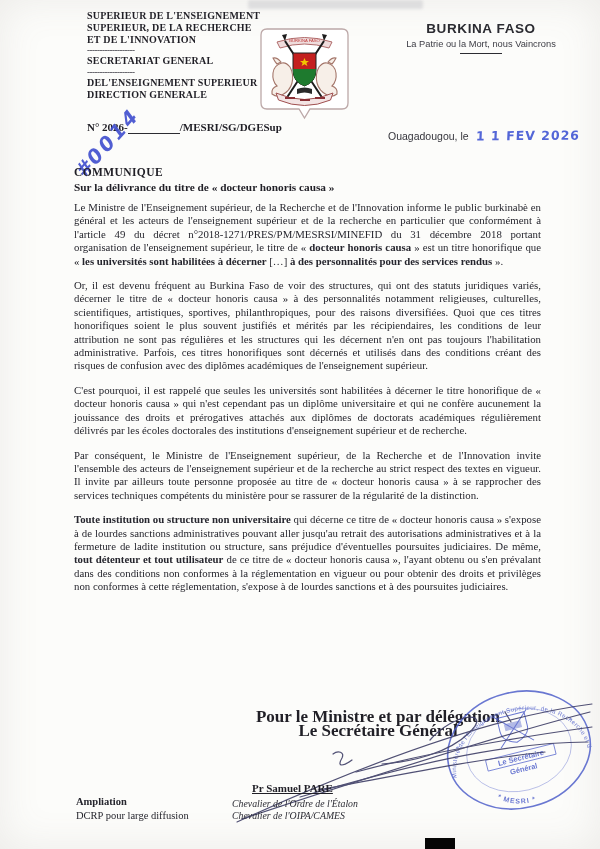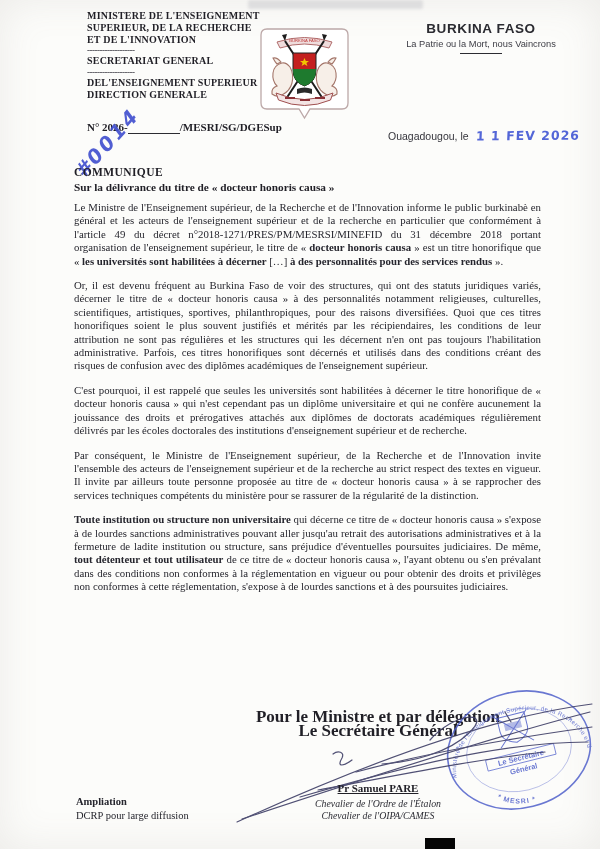--- a/index.html
+++ b/index.html
@@ -43,40 +43,40 @@
   .title-line1{font-size:11.5px;letter-spacing:.4px;}
   .title-line2{font-size:11.3px;margin-top:3px;}
 
   
   .body-text{position:absolute;left:74px;top:201px;width:467px;font-size:10.8px;line-height:13.4px;text-align:justify;color:#26262e;font-family:Liberation Serif, serif;}
   .body-text p{margin:0 0 11px 0;}
   .b{font-weight:bold;}
 
   
   .sig-authority{position:absolute;left:252px;top:710px;width:252px;text-align:center;font-weight:bold;font-size:17px;line-height:14px;color:#201f26;}
-  .signer-name{position:absolute;left:252px;top:782px;width:252px;text-align:center;font-weight:bold;font-size:11px;text-decoration:underline;color:#201f26;}
-  .signer-titles{position:absolute;left:232px;top:798px;width:292px;text-align:center;font-style:italic;font-size:9.8px;line-height:11.6px;color:#2c2c34;}
+  .signer-name{position:absolute;left:252px;top:782px;width:252px;text-align:left;font-weight:bold;font-size:11px;text-decoration:underline;color:#201f26;}
+  .signer-titles{position:absolute;left:232px;top:798px;width:292px;text-align:left;font-style:italic;font-size:9.8px;line-height:11.6px;color:#2c2c34;}
 
   
   .ampliation{position:absolute;left:76px;top:795px;font-size:10.5px;line-height:14px;color:#26262e;}
   .ampliation .lbl{font-weight:bold;}
 
   .black-box{position:absolute;left:425px;top:838px;width:30px;height:11px;background:#050505;}
 
   .overlay{position:absolute;left:0;top:0;pointer-events:none;}
 </style>
 </head>
 <body>
 
 <div class="page">
 
   <div class="smudge"></div>
 
   <div class="hdr-left">
-    <div>MINISTERE DE L'ENSEIGNEMENT</div>
+    <div>SUPERIEUR DE L'ENSEIGNEMENT</div>
     <div>SUPERIEUR, DE LA RECHERCHE</div>
     <div>ET DE L'INNOVATION</div>
     <div class="dashes">-------------------</div>
     <div>SECRETARIAT GENERAL</div>
     <div class="dashes">-------------------</div>
     <div>DEL'ENSEIGNEMENT SUPERIEUR</div>
     <div>DIRECTION GENERALE</div>
   </div>
 
   <div class="emblem">

